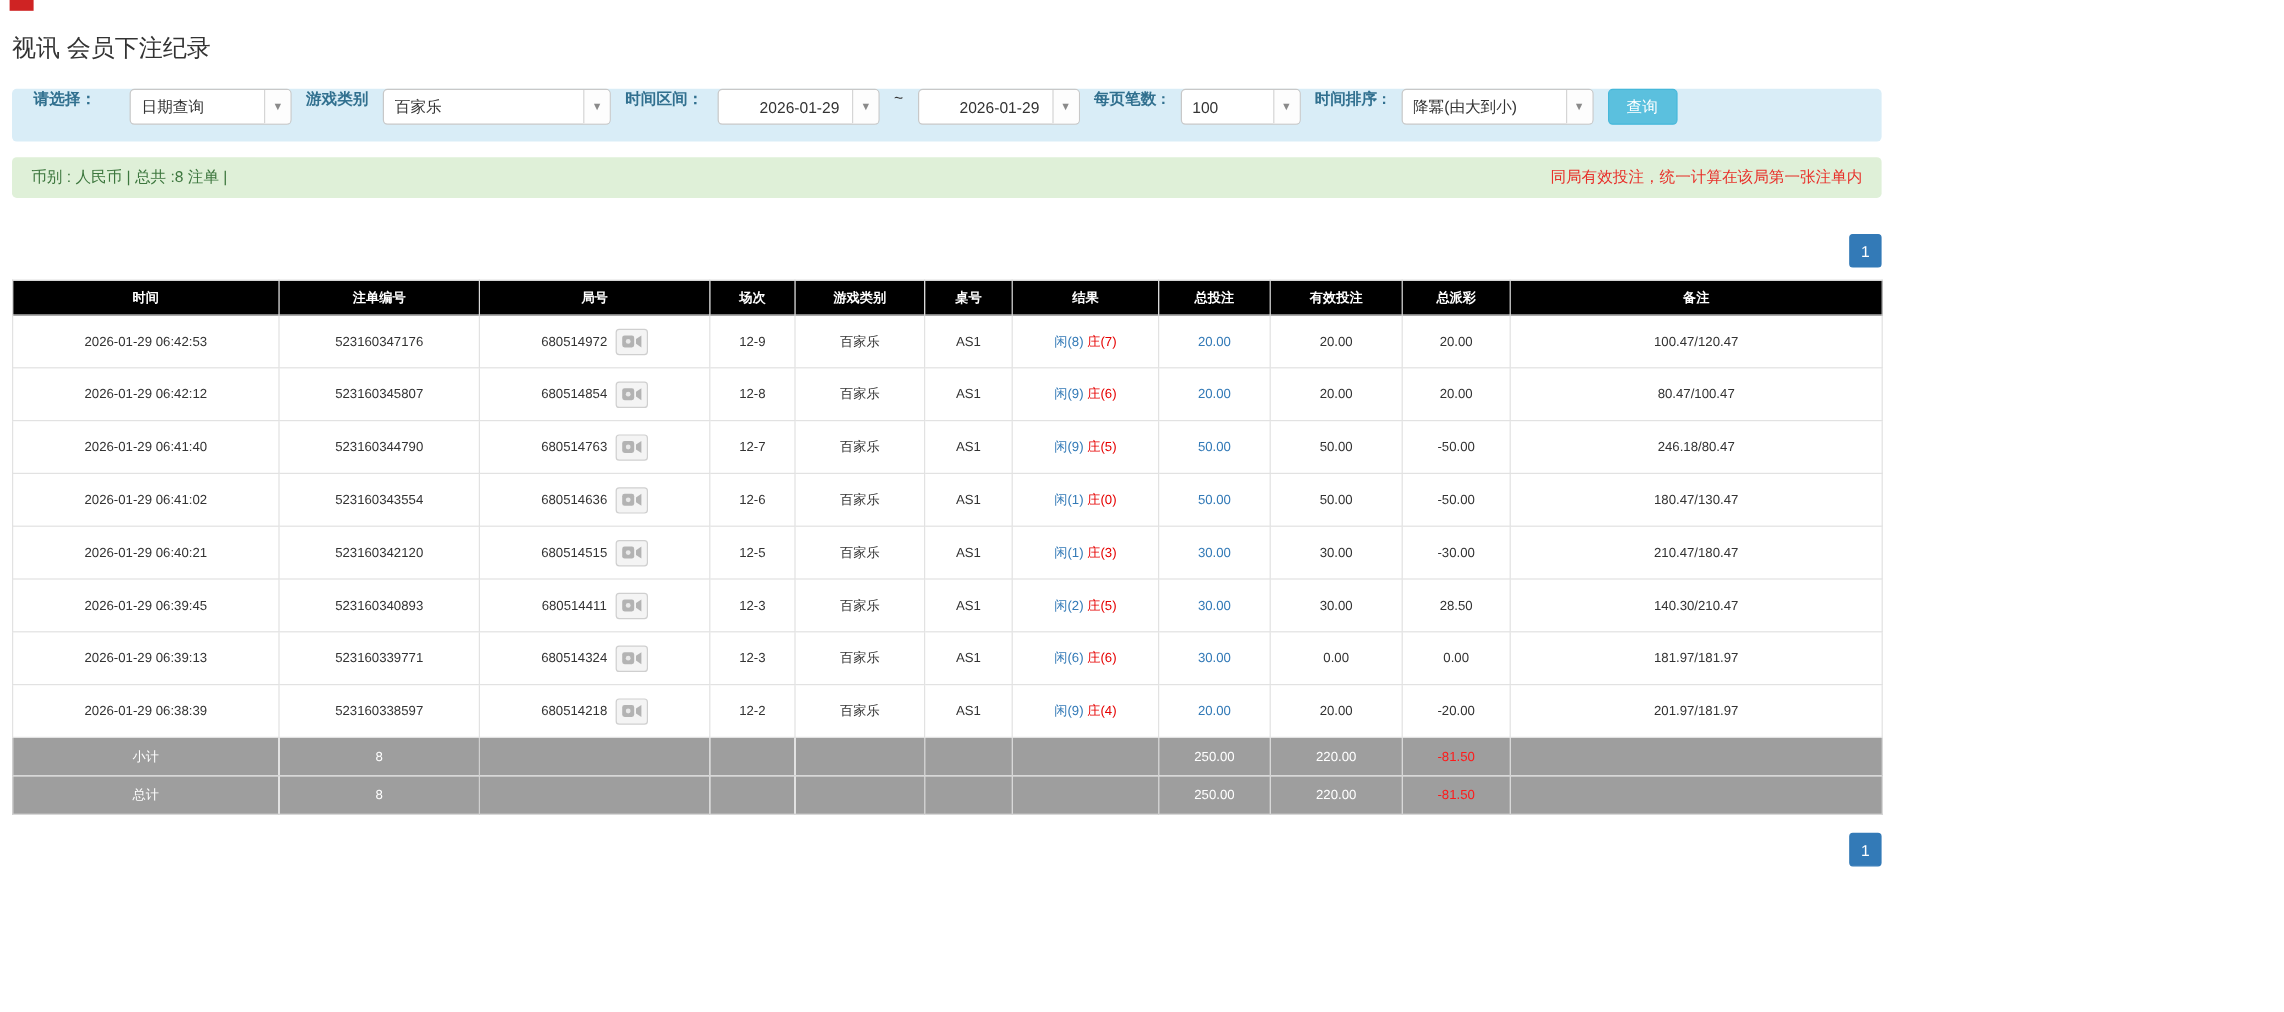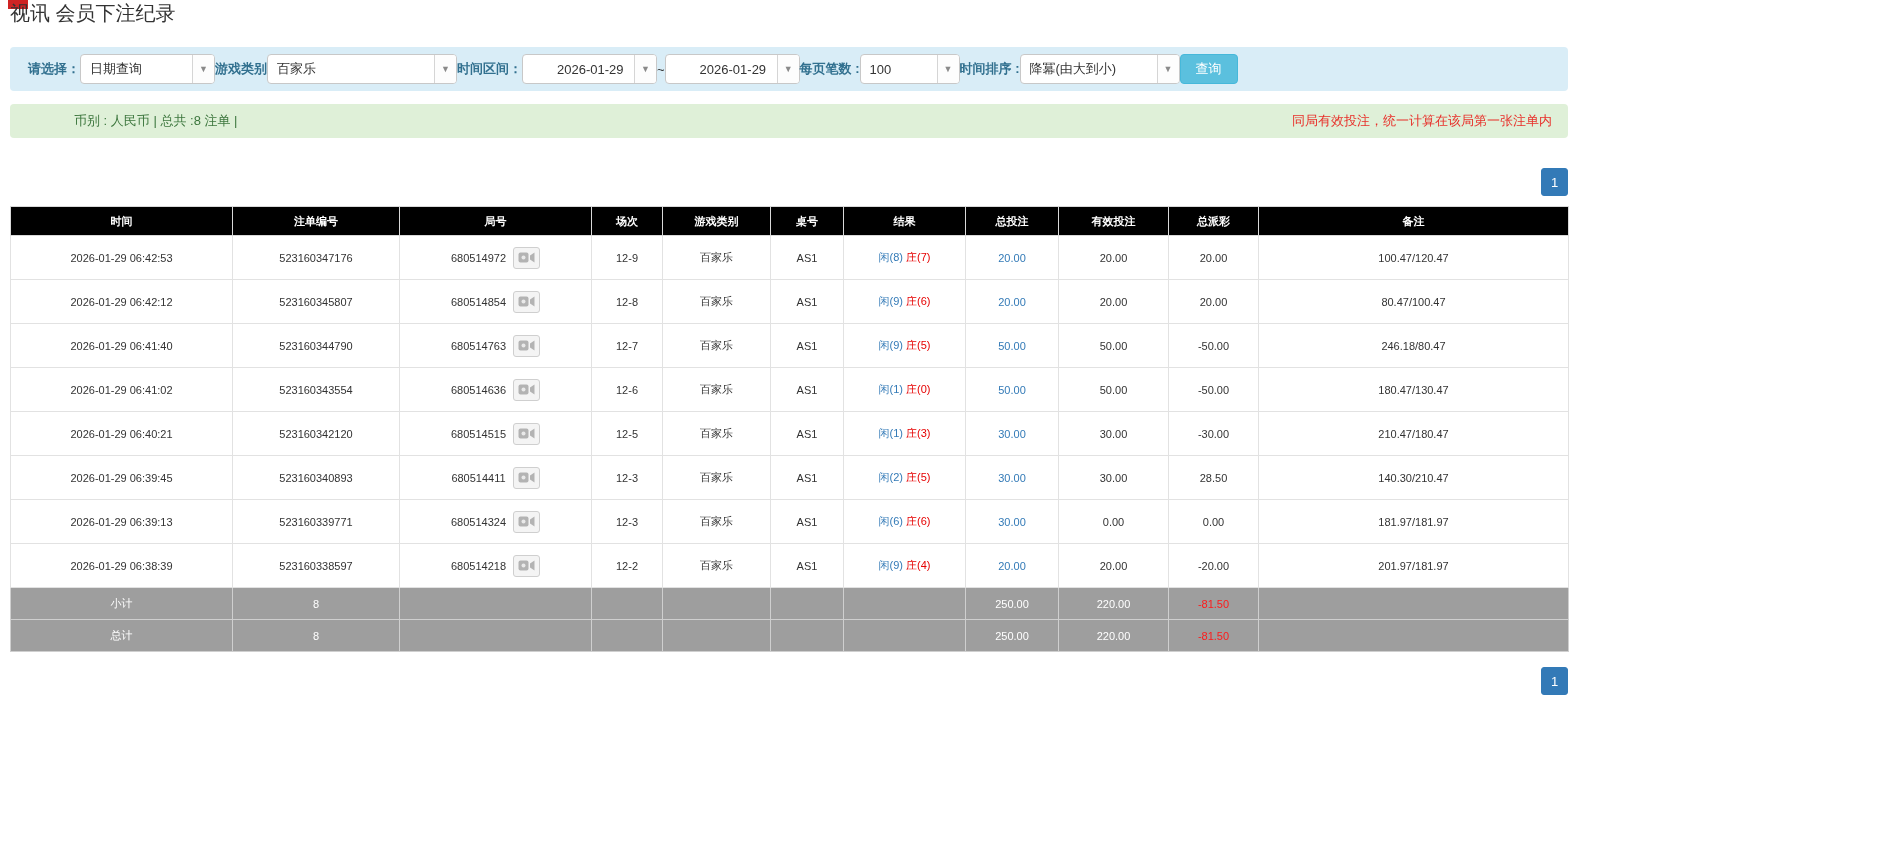--- a/index.html
+++ b/index.html
@@ -13,50 +13,51 @@
     overflow:hidden;
   }
   .red-fragment{
     position:absolute; top:0; left:8px; width:20px; height:9px;
     background:#cf2323;
   }
   .container{ width:1558px; margin-left:10px; position:relative; }
 
   .page-title{
     font-size:20px; font-weight:400; color:#333;
-    margin-bottom:20px;
+    padding-top:27px; margin-bottom:20px;
   }
 
   
   .filter-bar{
     background:#d9edf7;
     border-radius:4px;
     height:44px;
-    display:flex; align-items:center;
+    display:flex; 
     padding:0 18px;
+    gap:12px;
     font-size:13px;
   }
   .filter-label{ font-weight:bold; color:#31708f; white-space:nowrap; }
   .combo{
     display:inline-flex; align-items:stretch;
     background:#fff; border:1px solid #c8c8c8; border-radius:4px;
     height:30px; overflow:hidden;
   }
   .combo input{
     border:none; outline:none; padding:0 9px; font-size:13px; color:#333;
     font-family:"Liberation Sans","DejaVu Sans",sans-serif;
     width:100%; background:transparent;
   }
   .combo .arrow{
     width:22px; border-left:1px solid #d5d5d5;
     display:flex; align-items:center; justify-content:center;
     color:#8a8a8a; font-size:9px; background:#fdfdfd;
     cursor:pointer; flex:none;
   }
-  .w-qtype{ width:135px; }
+  .w-qtype{ width:135px;margin-left:16px; }
   .w-game{ width:190px; }
   .w-date{ width:135px;padding-left:25px; }
   .w-size{ width:100px; }
   .w-sort{ width:160px; }
   .tilde{ color:#333; }
   .search-btn{
     background:#5bc0de; border:1px solid #46b8da; color:#fff;
     font-size:13px; height:30px; padding:0 15px; border-radius:4px;
     cursor:pointer; font-family:inherit;
   }
@@ -64,21 +65,21 @@
   
   .summary-bar{
     margin-top:13px;
     background:#dff0d8;
     border-radius:4px;
     height:34px;
     display:flex; align-items:center; justify-content:space-between;
     padding:0 16px;
     font-size:13px;
   }
-  .summary-left{ color:#3c763d;margin-left:48px; }
+  .summary-left{ color:#3c763d; }
   .summary-right{ color:#e8302a; }
 
   
   .pager{ display:flex; justify-content:flex-end; }
   .pager.top{ margin-top:30px; margin-bottom:10px; }
   .pager.bottom{ margin-top:15px; }
   .page-btn{
     min-width:27px; height:28px; padding:0 6px;
     background:#337ab7; border:1px solid #337ab7; color:#fff;
     display:flex; align-items:center; justify-content:center;

